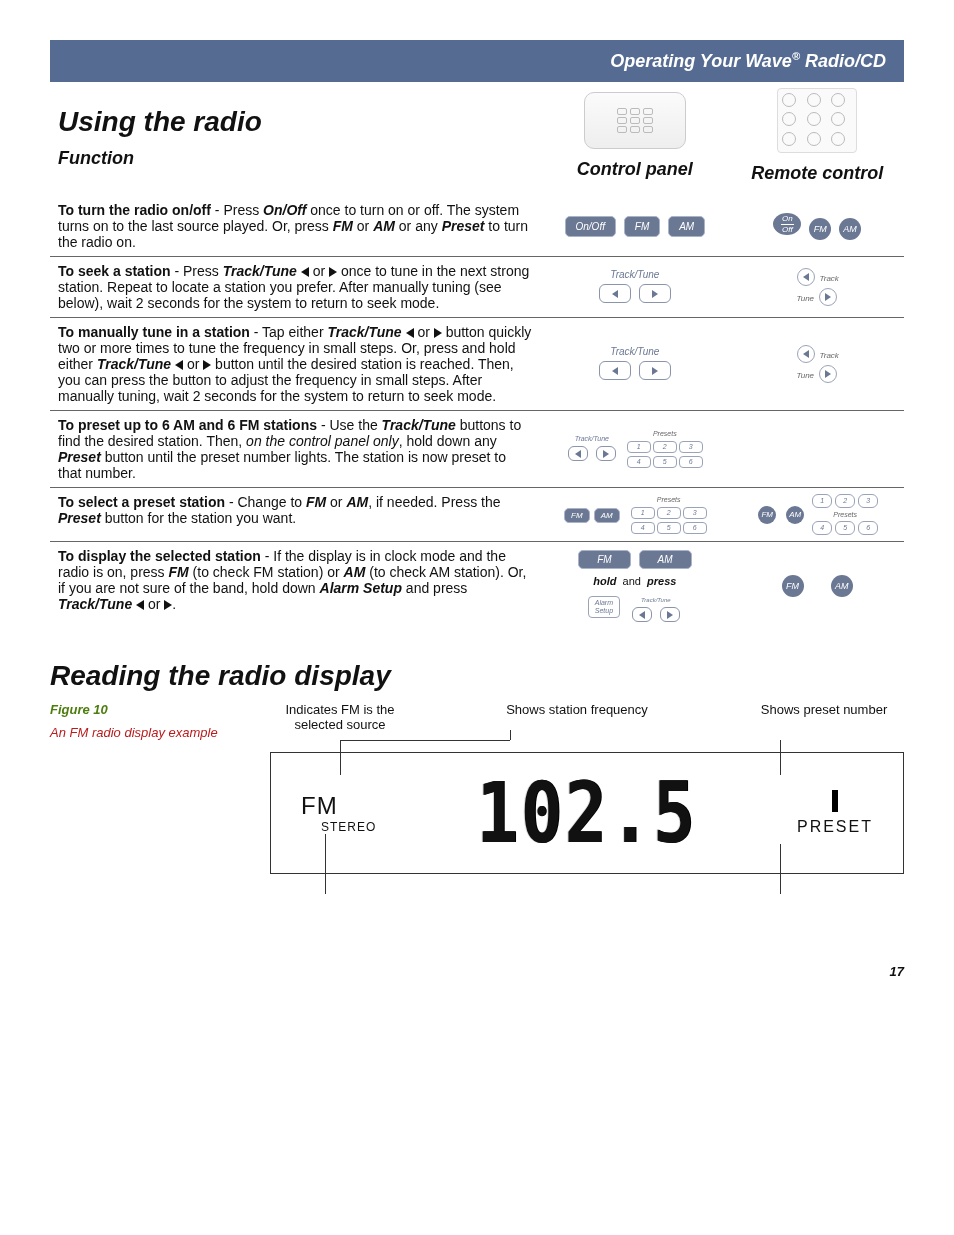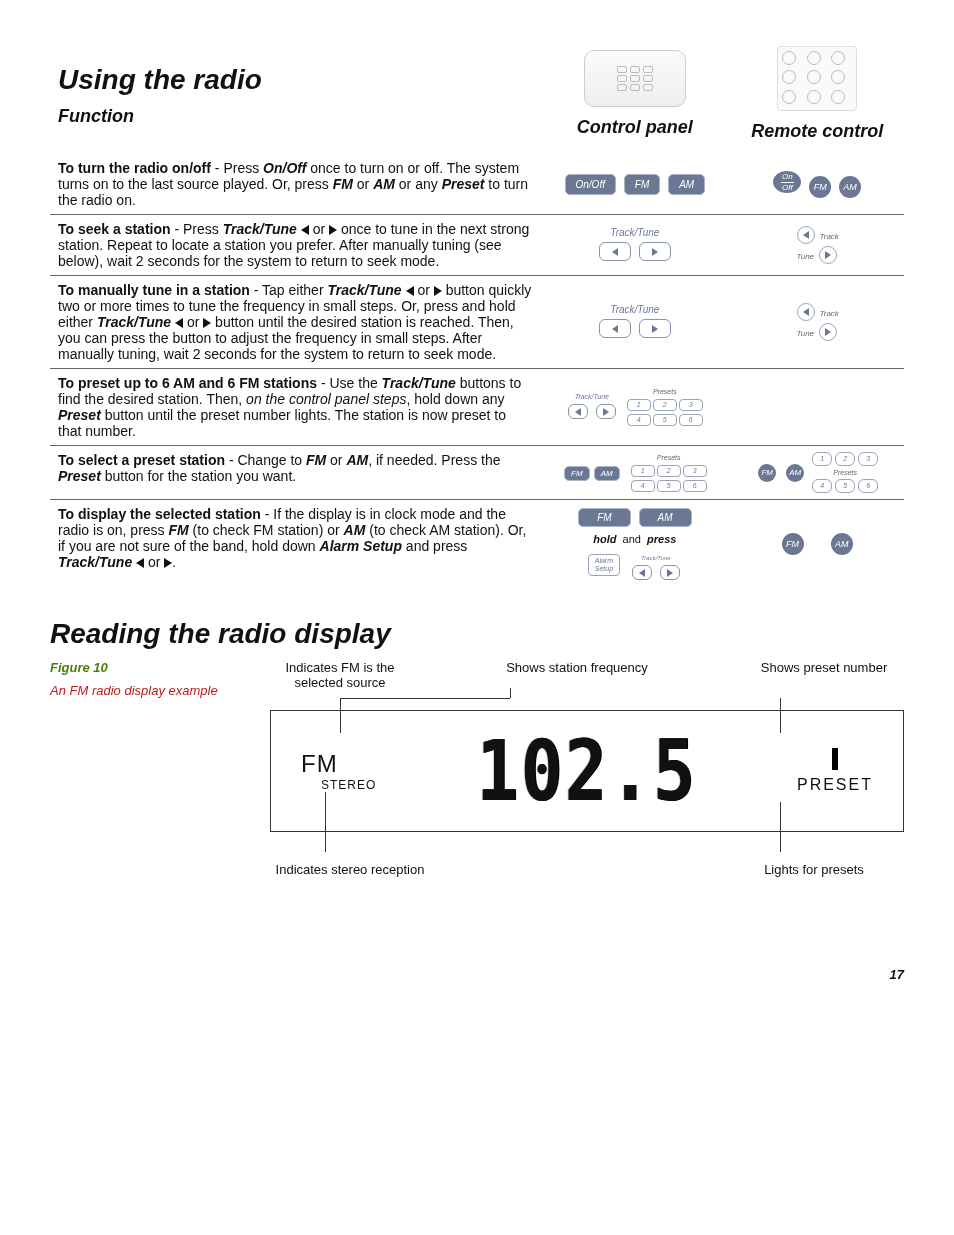--- a/index.html
+++ b/index.html
@@ -199,20 +199,23 @@
     border:1px solid #9aa3b8;
     font-size:7px; text-align:center; line-height:12px;
     color:#6b7894; font-style:italic;
   }
   .rc-presets-label { font-size:7px; font-style:italic; color:#666; text-align:center; }
 </style>
 </head>
 <body>
 
 <div class="page">
+  <div class="topbar">
+    <span>Operating Your Wave<sup>®</sup> Radio/CD</span>
+  </div>
 
   <table class="grid">
     <tbody>
         <tr>
       <td class="col-func">
         <h1 class="section">Using the radio</h1>
         <div class="subhead">Function</div>
       </td>
       <td class="col-cp">
         <div class="device-thumb">
@@ -287,21 +290,21 @@
     <td class="col-rc"><span class="rc-small-round">
               <span class="tri sm left"></span>
             </span>
             <span class="rc-track-lbl">Track<br>Tune</span>
             <span class="rc-small-round">
               <span class="tri sm right"></span>
             </span></td>
         </tr>
         <tr class="bodyrow">
     <td class="col-func">
-      <span class="bold">To preset up to 6 AM and 6 FM stations</span><span> - Use the <b><i>Track/Tune</i></b> buttons to find the desired station. Then, <i>on the control panel steps</i>, hold down any <b><i>Preset</i></b> button until the preset number lights. The station is now preset to that number.</span>
+      <span class="bold">To preset up to 6 AM and 6 FM stations</span><span> - Use the <b><i>Track/Tune</i></b> buttons to find the desired station. Then, <i>on the control panel only</i>, hold down any <b><i>Preset</i></b> button until the preset number lights. The station is now preset to that number.</span>
     </td>
     <td class="col-cp">
             <div style="display:flex;align-items:center;justify-content:center;gap:8px">
       <div class="tiny-tracktune">
         <div class="cp-label">Track/Tune</div>
         <span class="btn-outline"><span class="tri sm left"></span></span>
         <span class="btn-outline"><span class="tri sm right"></span></span>
       </div>
       <div class="preset-grid">
         <div class="preset-label" style="text-align:center">Presets</div>
@@ -401,22 +404,17 @@
         <div class="lcd-digits">102.5</div>
         <div class="lcd-right">
           <div class="lcd-bar"></div>
           <div class="lcd-preset">PRESET</div>
         </div>
       </div>
       <div style="position:relative;">
         <div class="leader" style="left:55px; top:-40px; height:60px;"></div>
         <div class="leader" style="left:510px; top:-30px; height:50px;"></div>
       </div>
-      <div class="callouts-bot">
-        <div style="width:160px;text-align:center">Indicates stereo reception</div>
-        <div style="flex:1"></div>
-        <div style="width:180px;text-align:center">Lights for presets</div>
-      </div>
     </div>
   </div>
 
   <div class="pagenum">17</div>
 </div>
 
 </body></html>

